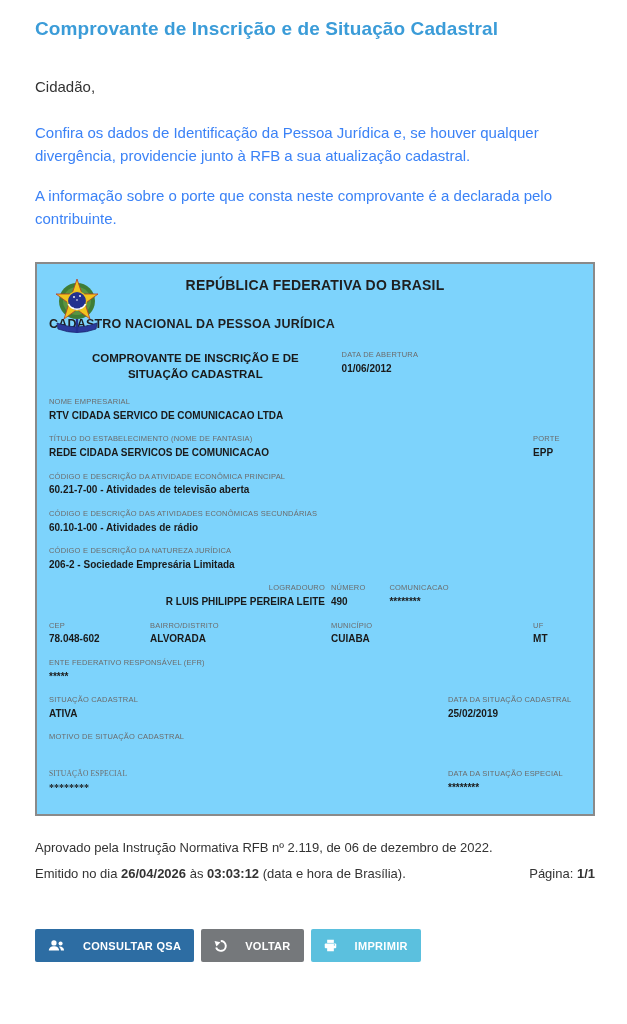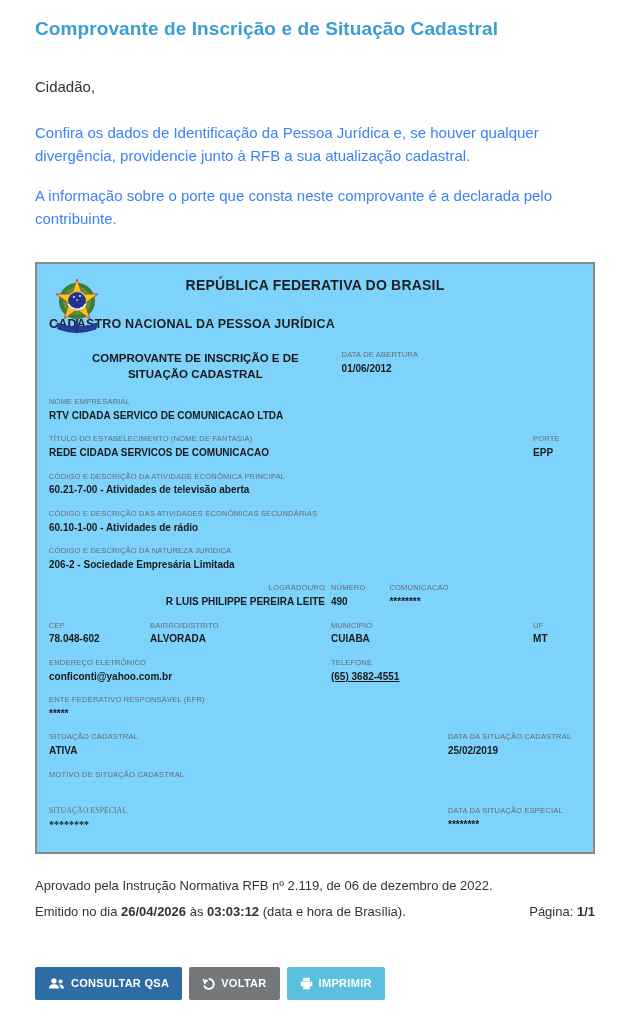--- a/index.html
+++ b/index.html
@@ -41,21 +41,21 @@
   .cert-cell { padding-right:6px; }
 
   
   .approval { margin-top:24px; font-size:13px; color:#333; }
   .emitted-line { margin-top:11px; display:flex; justify-content:space-between; font-size:13px; color:#333; }
   .bold { font-weight:bold; }
 
   .btn-row { margin-top:48px; display:flex; gap:7px; }
   .btn {
     height:33px; border:none; border-radius:2px; cursor:pointer;
-    display:inline-flex; align-items:center; gap:6px; padding:4px 13px;
+    display:inline-flex; align-items:center; gap:18px; padding:4px 13px;
     color:#fff; font-family:"Liberation Sans",sans-serif;
     font-size:11px; font-weight:bold; letter-spacing:0.3px;
   }
   .btn svg { display:block; }
 </style>
 </head>
 <body>
 
 <div class="page">
 
@@ -155,30 +155,20 @@
             <div class="cert-label">BAIRRO/DISTRITO</div>
             <div class="cert-value">ALVORADA</div>
           </div>
           <div class="cert-cell" style="width: 38%;">
             <div class="cert-label">MUNICÍPIO</div>
             <div class="cert-value">CUIABA</div>
           </div>
           <div class="cert-cell" style="width: 9%;">
             <div class="cert-label">UF</div>
             <div class="cert-value">MT</div>
-          </div>
-        </div>
-        <div class="cert-row">
-          <div class="cert-cell" style="width: 53%;">
-            <div class="cert-label">ENDEREÇO ELETRÔNICO</div>
-            <div class="cert-value">conficonti@yahoo.com.br</div>
-          </div>
-          <div class="cert-cell" style="width: 47%;">
-            <div class="cert-label">TELEFONE</div>
-            <div class="cert-value link">(65) 3682-4551</div>
           </div>
         </div>
         <div class="cert-row">
           <div class="cert-cell" style="width: 100%;">
             <div class="cert-label">ENTE FEDERATIVO RESPONSÁVEL (EFR)</div>
             <div class="cert-value">*****</div>
           </div>
         </div>
         <div class="cert-row">
           <div class="cert-cell" style="width: 75%;">

